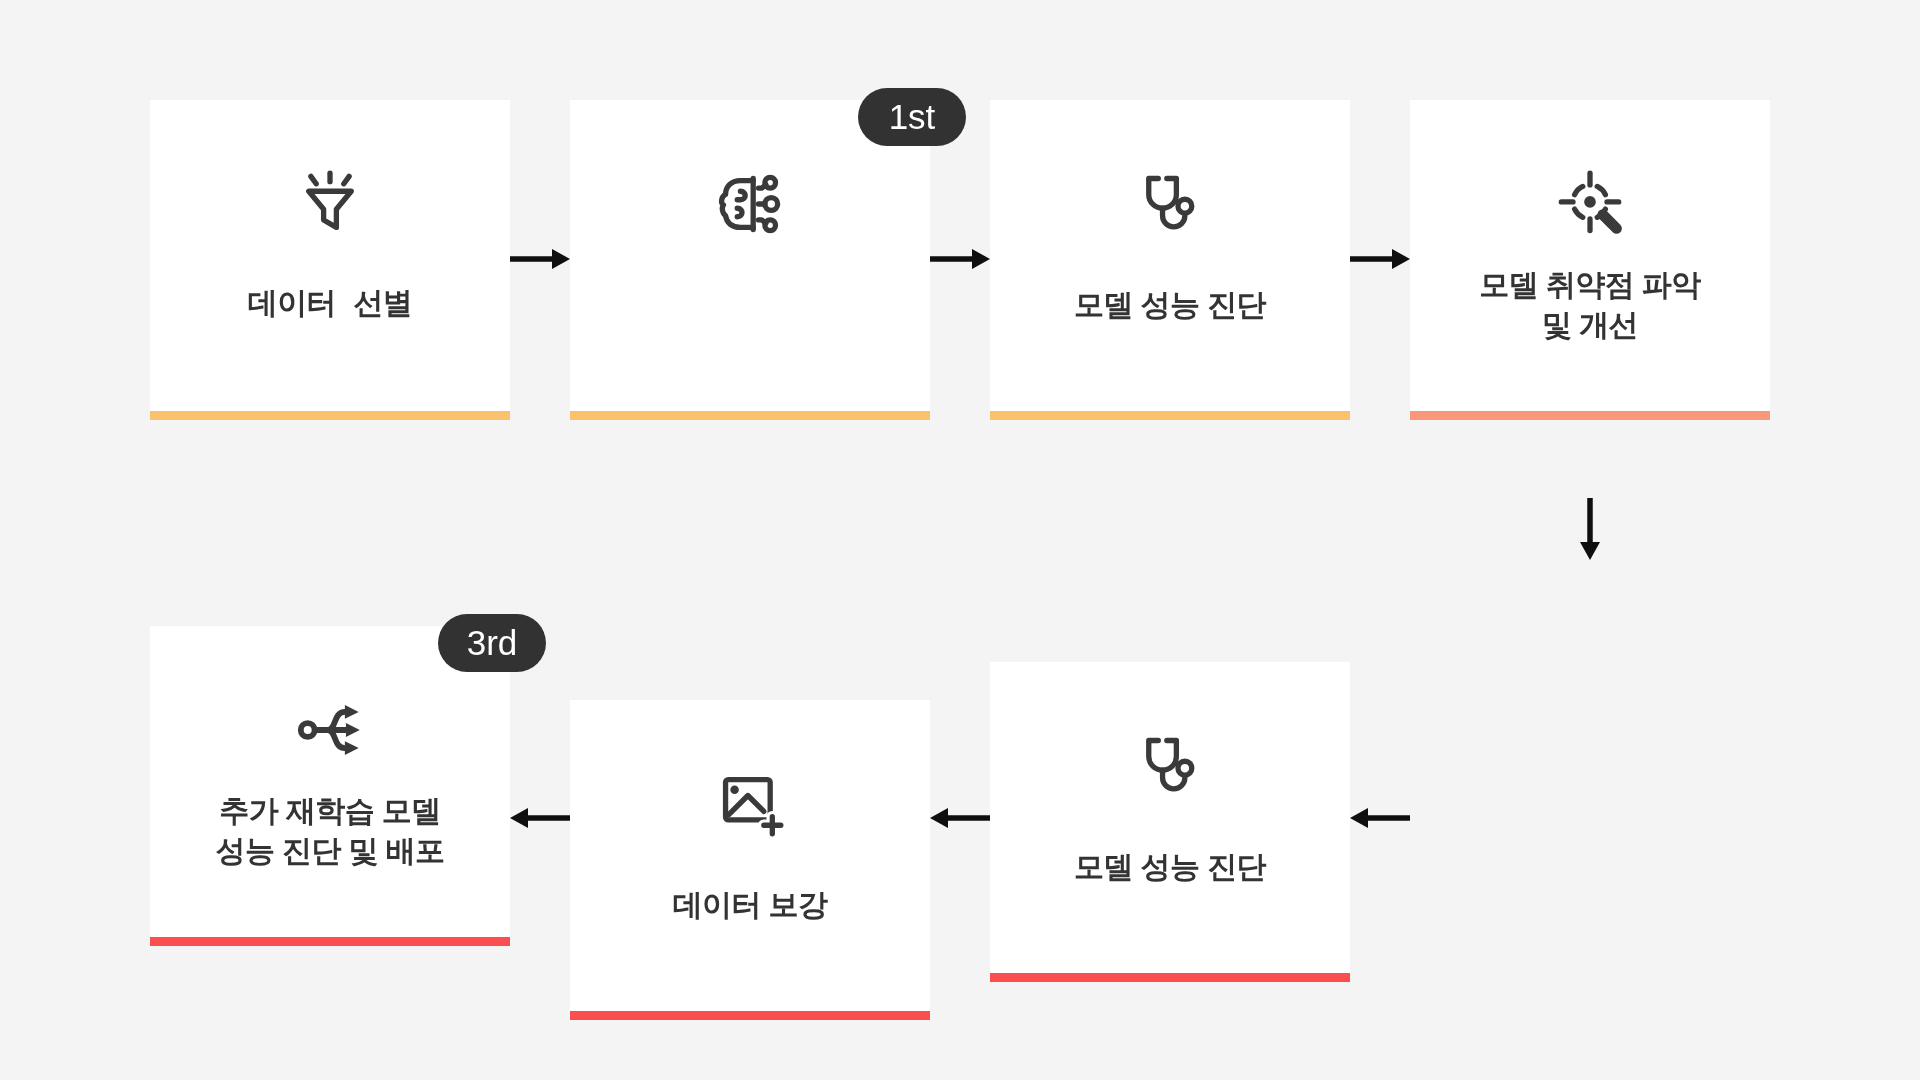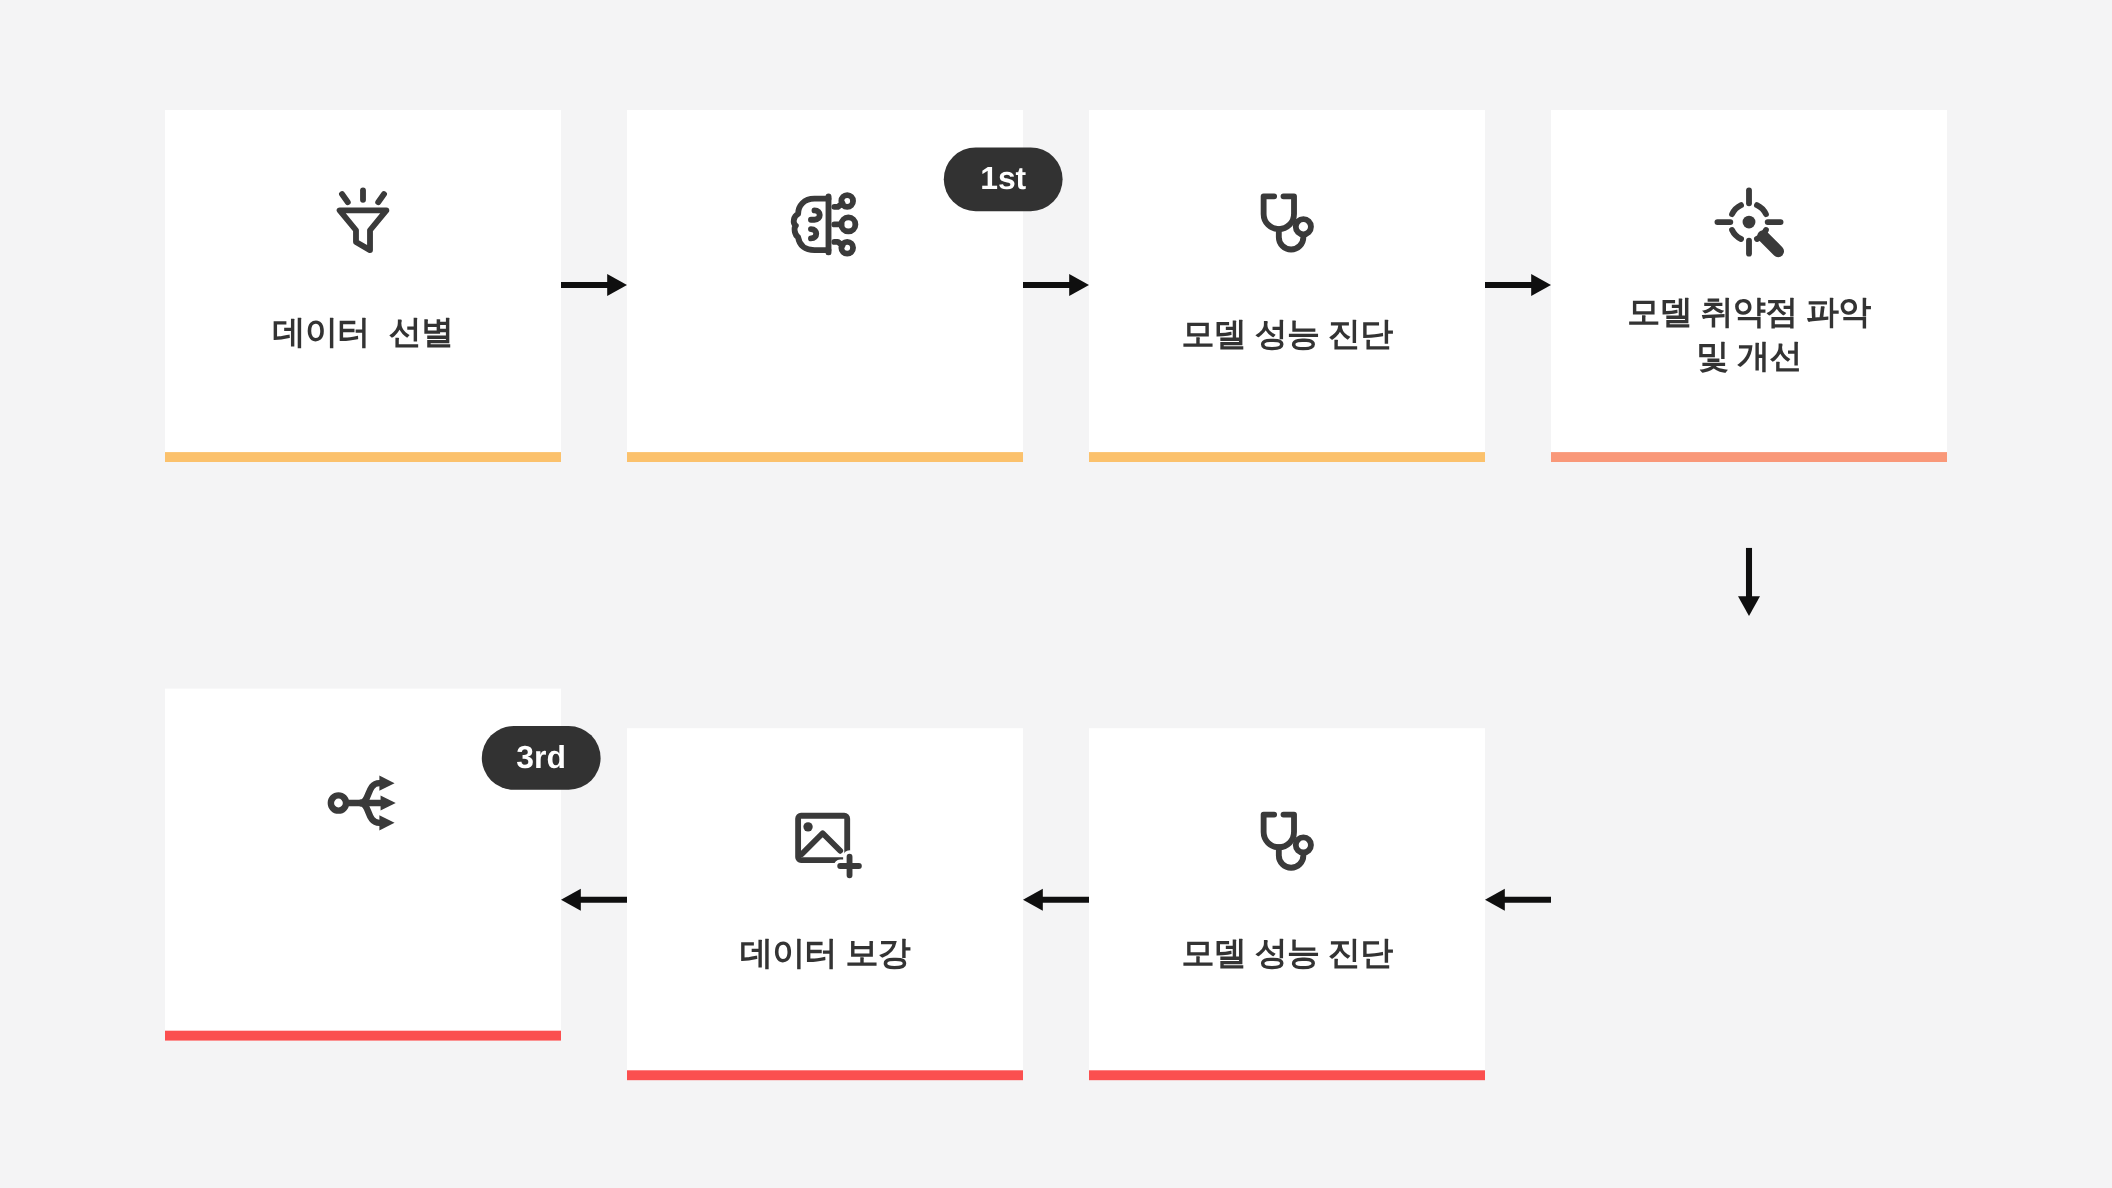--- a/index.html
+++ b/index.html
@@ -31,21 +31,21 @@
     font-size:30px;font-weight:700;line-height:40px;letter-spacing:-0.6px;
   }
   .accent{
     position:absolute;left:0;bottom:0;width:100%;height:9px;
   }
   .badge{
     position:absolute;top:-12px;right:-36px;height:58px;min-width:108px;
     padding:0 26px;border-radius:29px;
     background:var(--badge-bg);color:var(--badge-text);
     display:flex;align-items:center;justify-content:center;
-    font-size:29px;font-weight:700;margin-top:46px;
+    font-size:35px;font-weight:400;
   }
   .arrow{position:absolute;color:var(--arrow-color);}
   svg{display:block;}
 </style>
 </head>
 <body>
 
 <div class="canvas">
 
   <div class="card" style="left:150px;top:100px;font-family:Liberation Mono, monospace;">
@@ -126,24 +126,28 @@
         <circle cx="11" cy="32" r="6.5"></circle>
         <path d="M18 32 H30"></path>
         <path d="M30 32 H47"></path>
         <path d="M30 32 C38 32 35 15 46 15"></path>
         <path d="M30 32 C38 32 35 49 46 49"></path>
         <polygon points="47,25.5 60,32 47,38.5" fill="currentColor" stroke="none"></polygon>
         <polygon points="46,8.5 59,15 46,21.5" fill="currentColor" stroke="none"></polygon>
         <polygon points="46,42.5 59,49 46,55.5" fill="currentColor" stroke="none"></polygon>
       </svg>
     </div>
+    <div class="label">
+      <div>추가 재학습 모델</div>
+      <div>성능 진단 및 배포</div>
+    </div>
     <div class="accent" style="background: rgb(251, 79, 79);"></div>
   </div>
 
-  <div class="card" style="left:570px;top:662px;">
+  <div class="card" style="left:570px;top:700px;">
     <div class="icon-wrap">
       <svg width="68" height="68" viewBox="0 0 64 64" fill="none" stroke="currentColor" stroke-width="5" stroke-linecap="round" stroke-linejoin="round">
         <rect x="9" y="9" width="42" height="38" rx="2.5"></rect>
         <circle cx="17.5" cy="18.5" r="4" fill="currentColor" stroke="none"></circle>
         <path d="M12 42 L30 24 L45 39"></path>
         <path d="M53 44 V60 M45 52 H61" stroke="#ffffff" stroke-width="11"></path>
         <path d="M53 44 V60 M45 52 H61"></path>
       </svg>
     </div>
     <div class="label">

